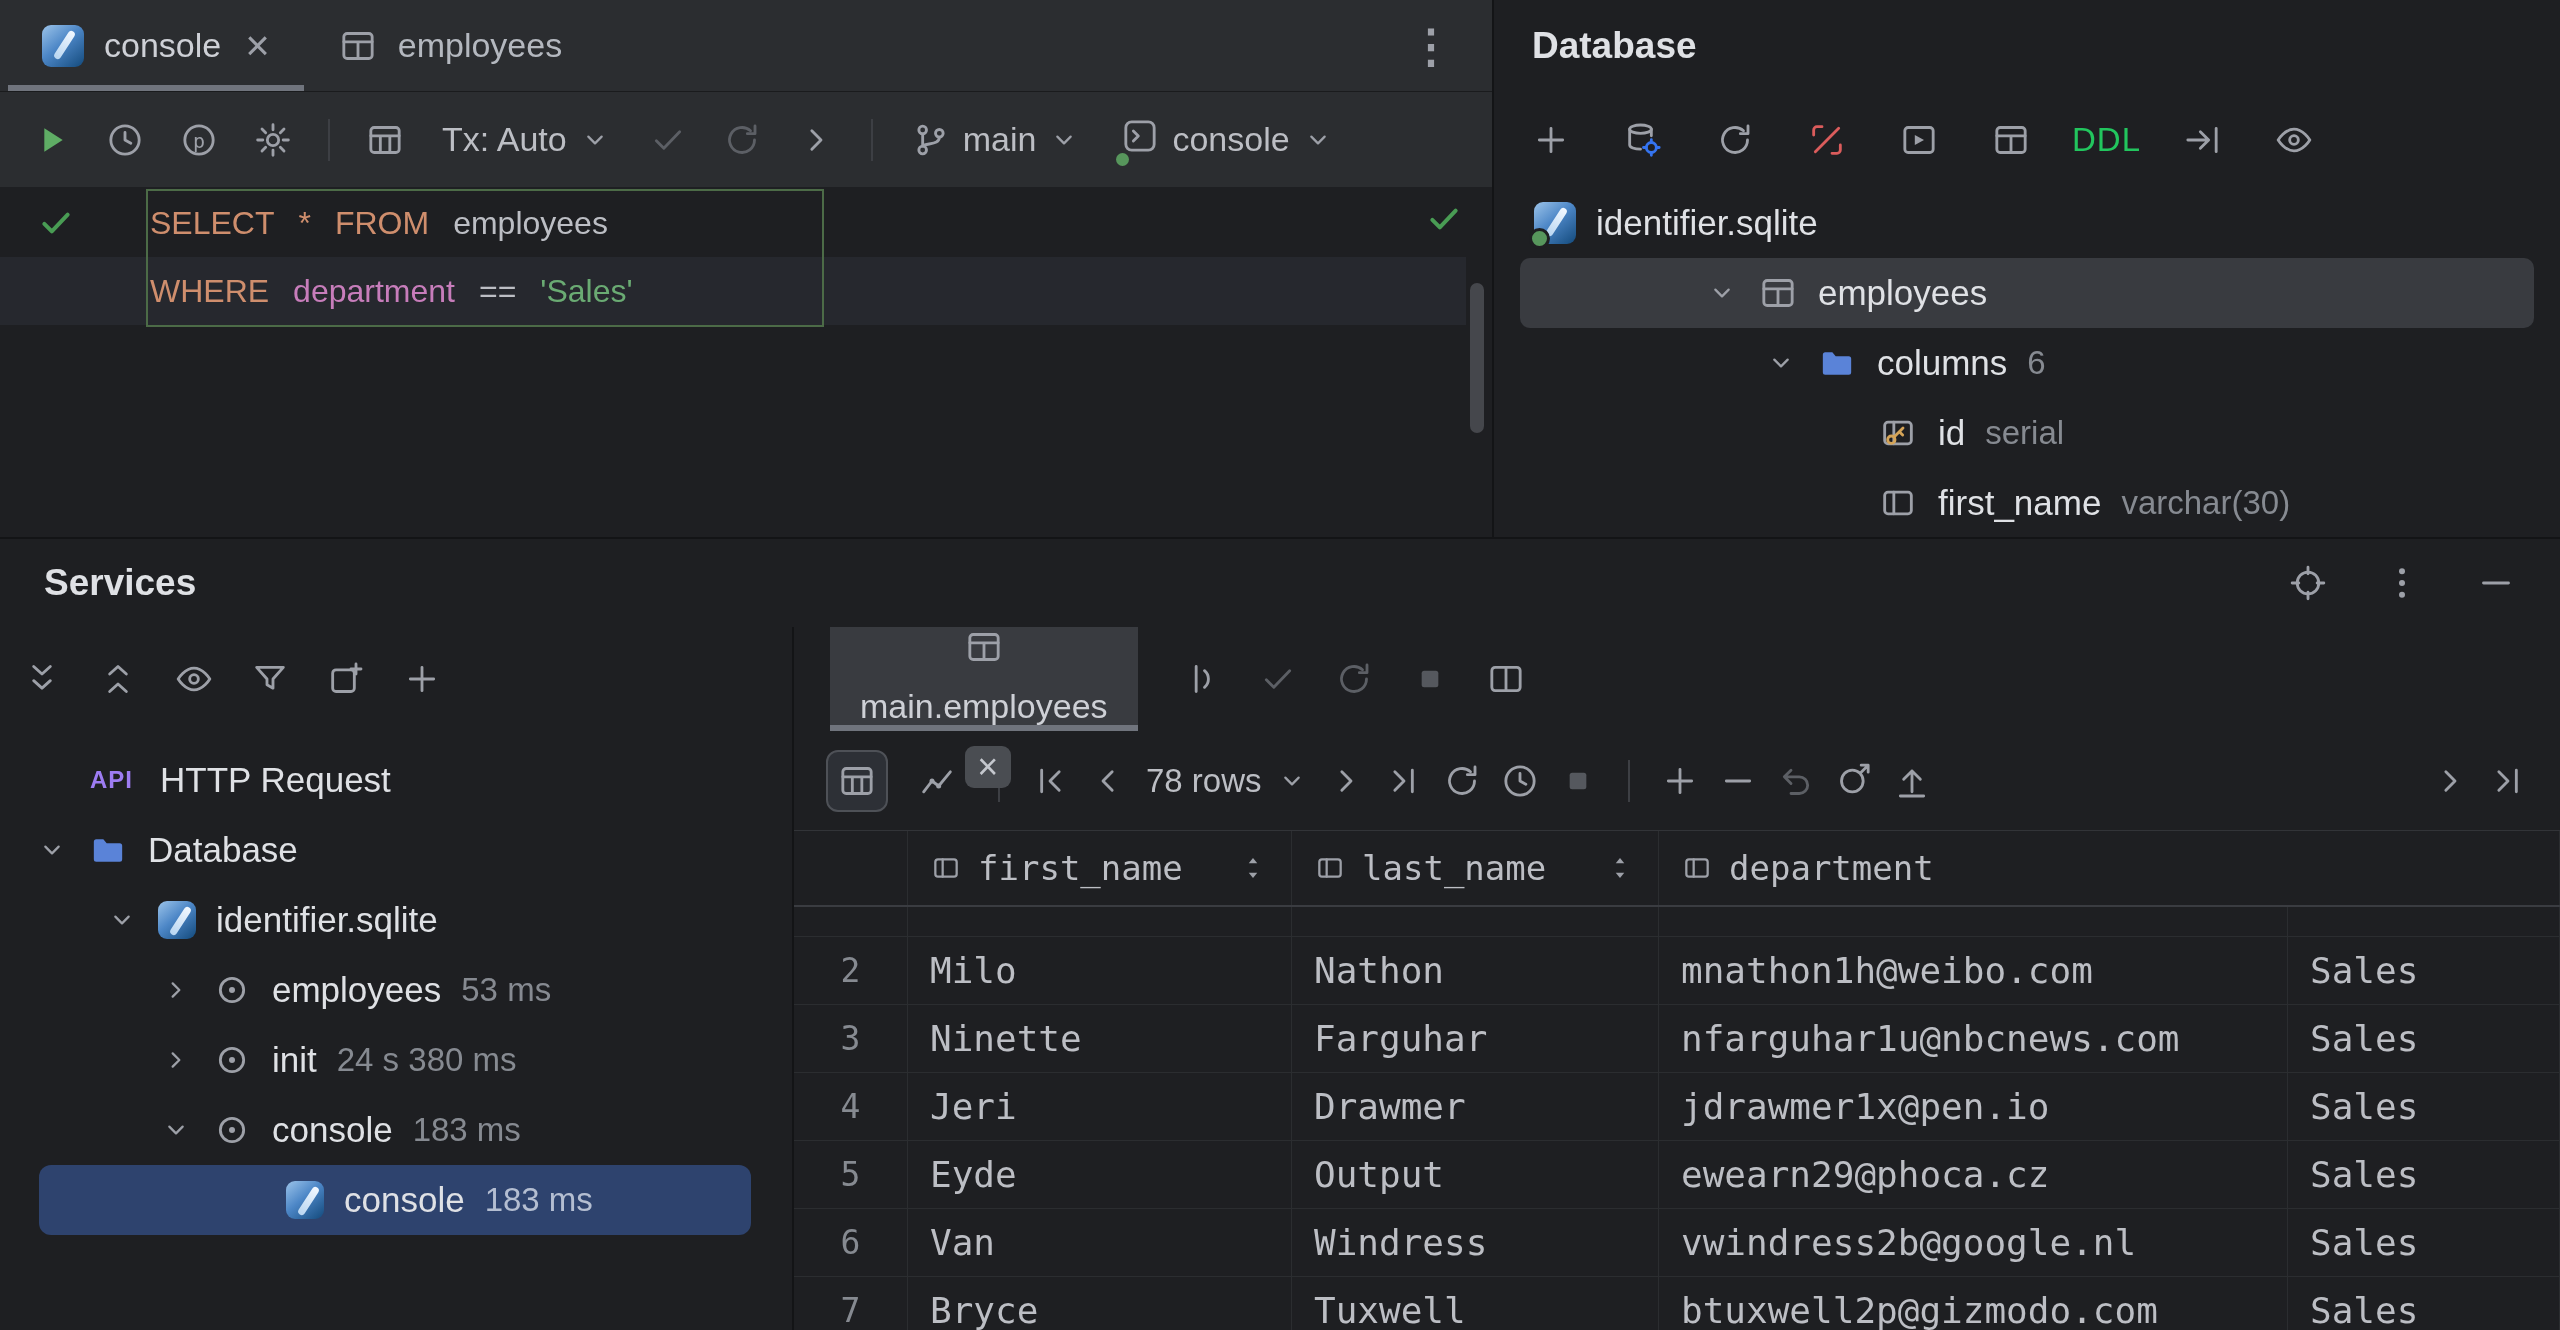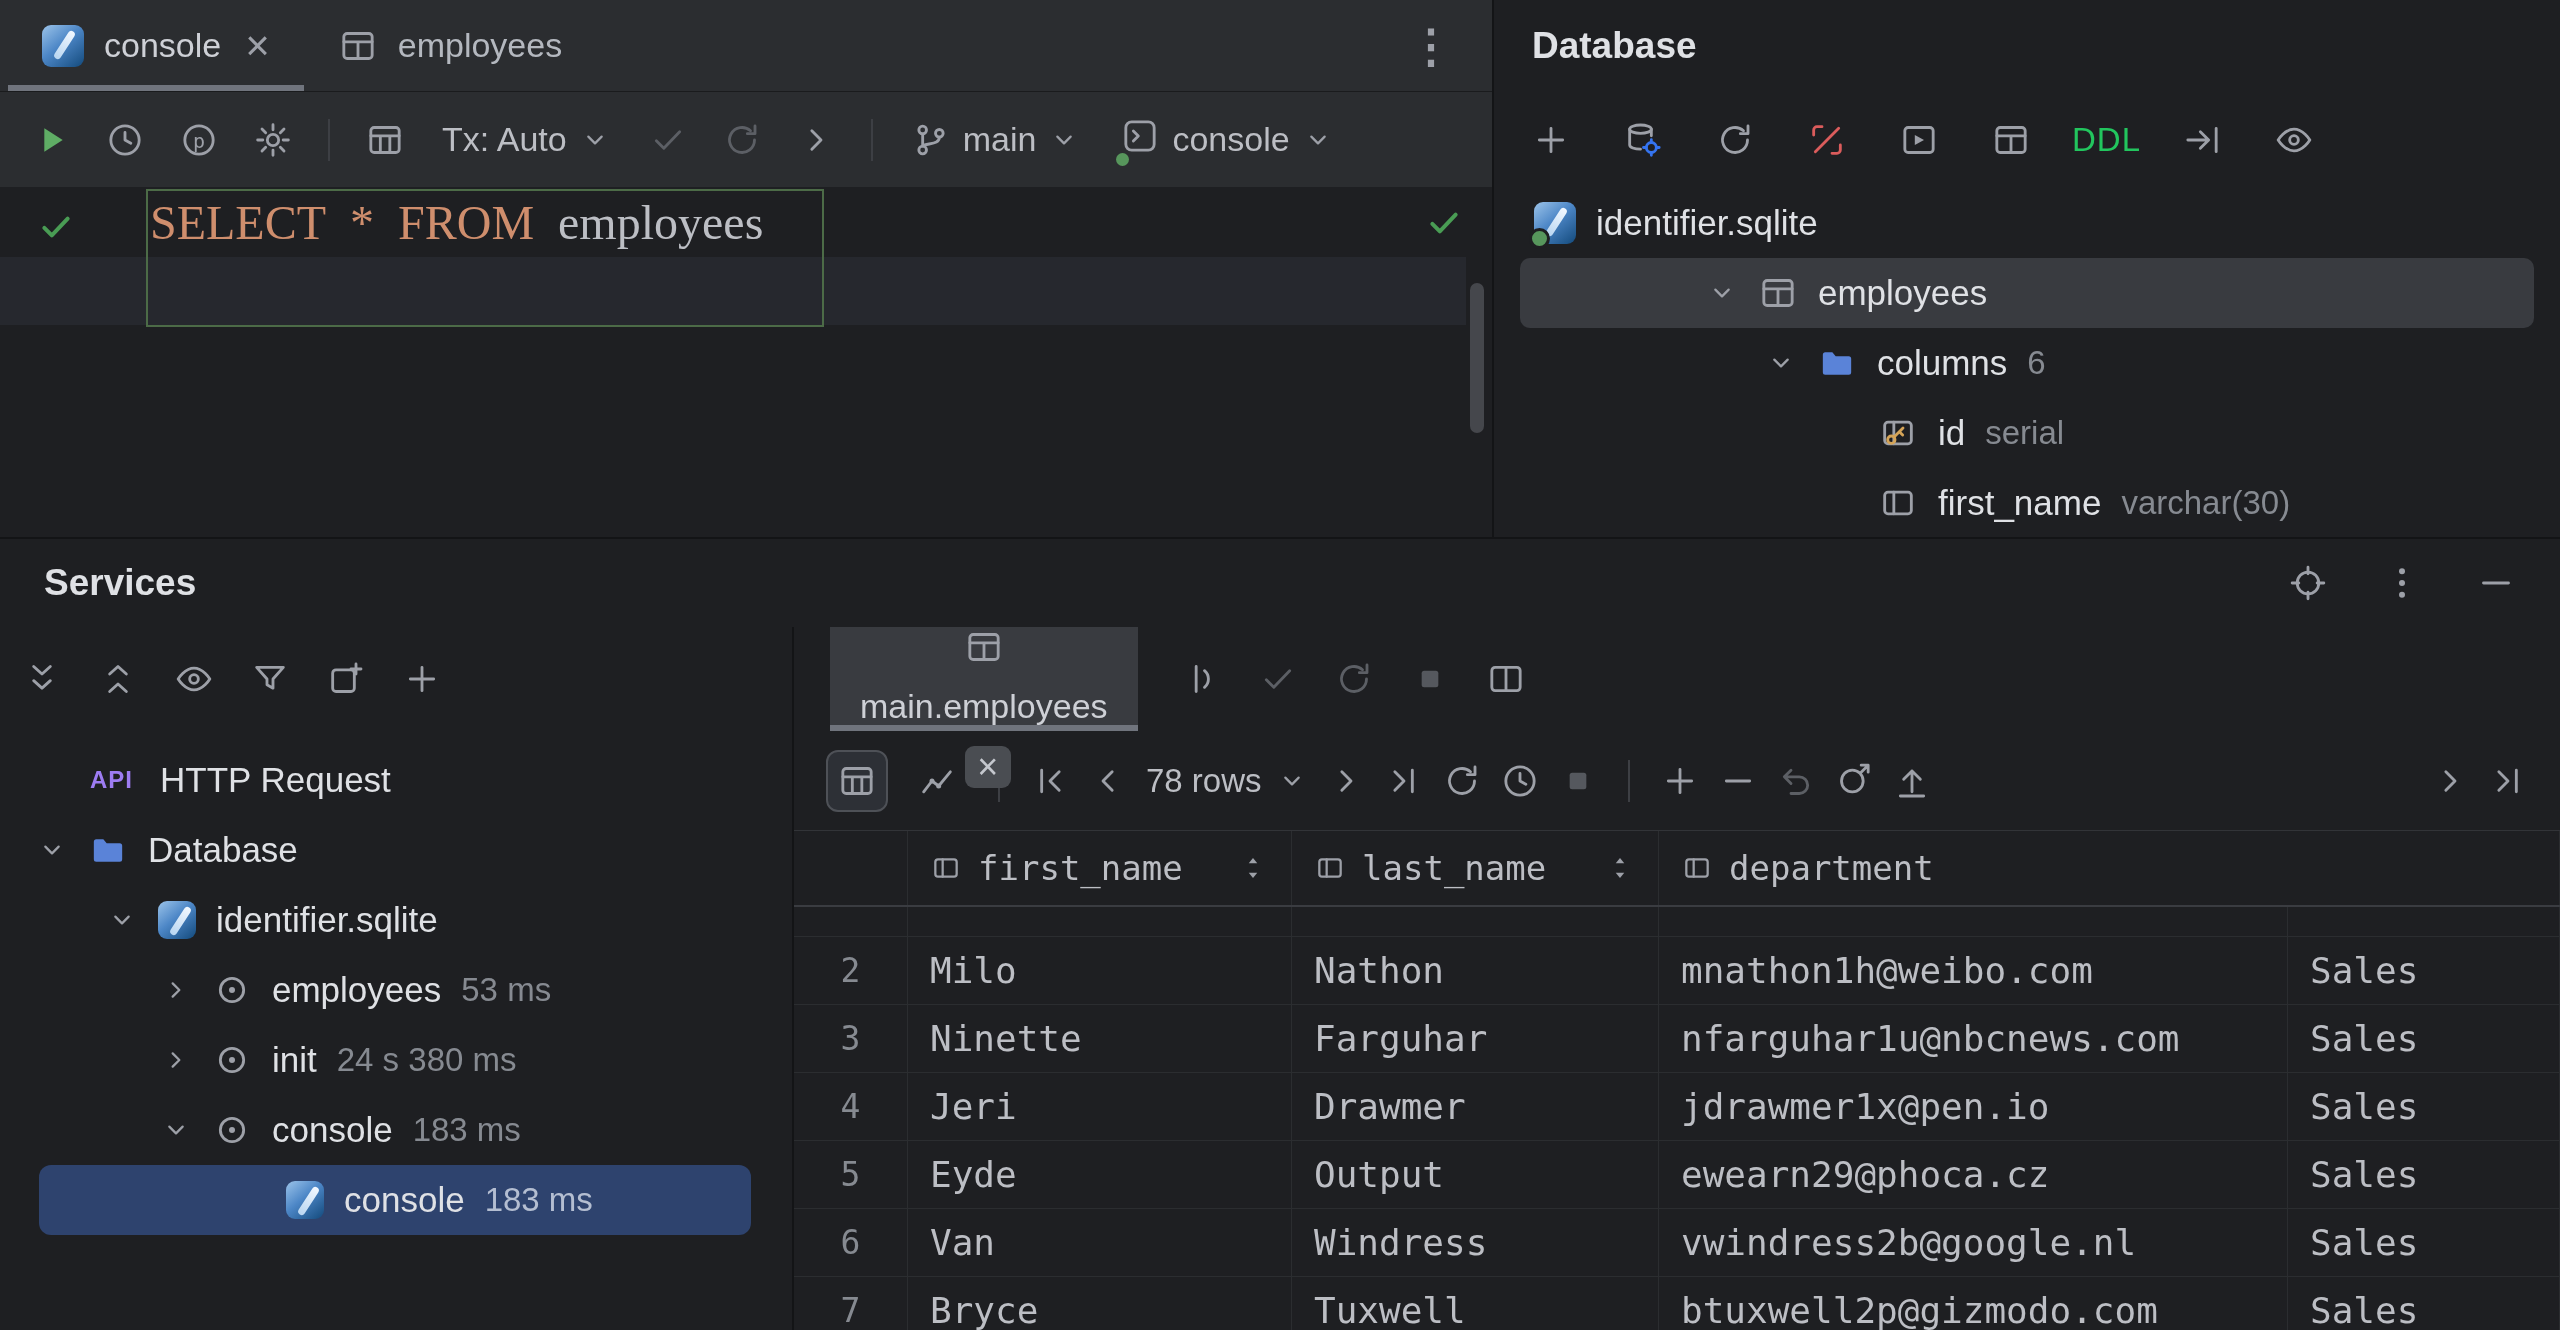--- a/index.html
+++ b/index.html
@@ -41,21 +41,21 @@
   .etab .close { font-size:42px; color:#9da0a8; line-height:1; margin-left:4px; }
   .kebab { margin-left:auto; display:flex; align-items:center; padding:0 38px; color:#9da0a8; font-size:46px; font-weight:bold; }
 
   
   .edtoolbar { height:95px; background:#2b2d30; display:flex; align-items:center; padding:0 20px; gap:12px; }
   .ddgroup { display:flex; align-items:center; gap:12px; padding:0 14px; color:#bcbec4; font-size:34px; }
   .session-wrap { position:relative; }
   .session-wrap::after { content:""; position:absolute; left:-4px; bottom:-2px; width:13px; height:13px; border-radius:50%; background:#57965c; }
 
   
-  .editor { position:relative; height:349px; background:#1e1f22; font-family:Liberation Serif, serif; font-size:48px; }
+  .editor { position:relative; height:349px; background:#1e1f22; font-family:Liberation Sans, sans-serif; font-size:32px; }
   .caretline { position:absolute; left:0; top:70px; height:68px; right:26px; background:#26282e; }
   .selbox { position:absolute; left:146px; top:2px; width:678px; height:138px; border:2px solid #4c6b47; }
   .cline { position:absolute; left:150px; height:68px; line-height:68px; white-space:nowrap; }
   .cl1 { top:2px; } .cl2 { top:70px; }
   .seg { margin-right:24px; }
   .kwc { color:#cf8e6d; } .fieldc { color:#c77dbb; } .strc { color:#6aab73; } .plainc { color:#bcbec4; }
   .gutter-check { position:absolute; left:36px; top:16px; }
   .right-check { position:absolute; left:1424px; top:12px; }
   .vscroll { position:absolute; right:8px; top:96px; width:14px; height:150px; background:#45474c; border-radius:7px; }
 
@@ -212,20 +212,23 @@
     <div class="editor">
       <div class="caretline"></div>
       <div class="selbox"></div>
       <span class="gutter-check">
         <svg class="ic green" viewBox="0 0 24 24">
             <path d="M5 12.5l4.5 4.5 9.5-10"></path>
           </svg>
       </span>
       <div class="cline cl1">
         <span class="seg kwc">SELECT</span><span class="seg kwc">*</span><span class="seg kwc">FROM</span><span class="seg plainc">employees</span>
+      </div>
+      <div class="cline cl2">
+        <span class="seg kwc">WHERE</span><span class="seg fieldc">department</span><span class="seg plainc">==</span><span class="seg strc">'Sales'</span>
       </div>
       <span class="right-check">
         <svg class="ic green" viewBox="0 0 24 24">
             <path d="M5 12.5l4.5 4.5 9.5-10"></path>
           </svg>
       </span>
       <div class="vscroll"></div>
     </div>
   </section>
 

